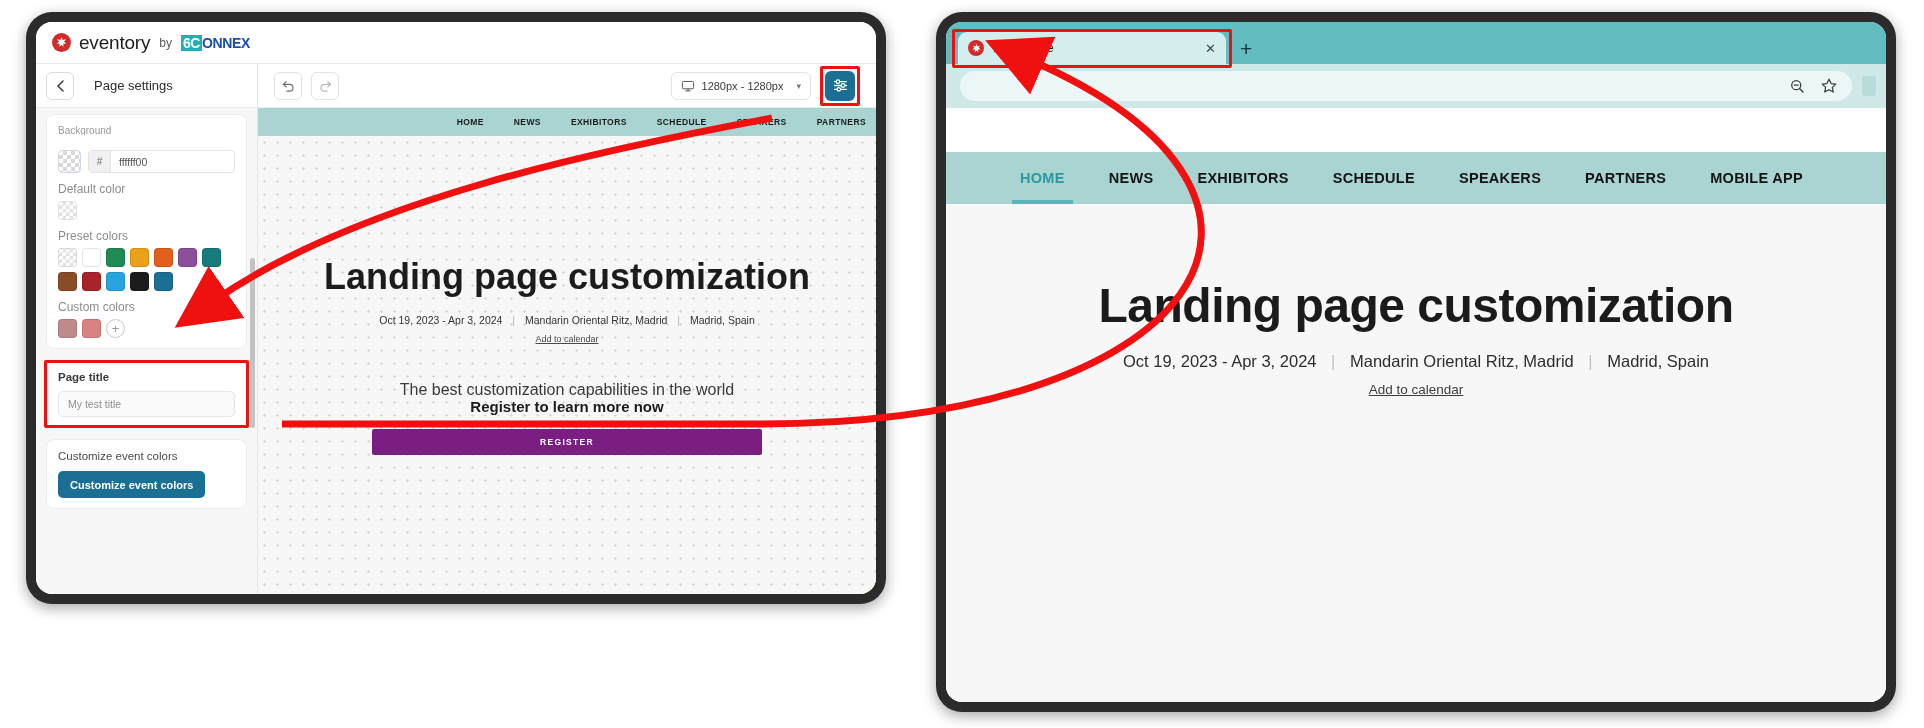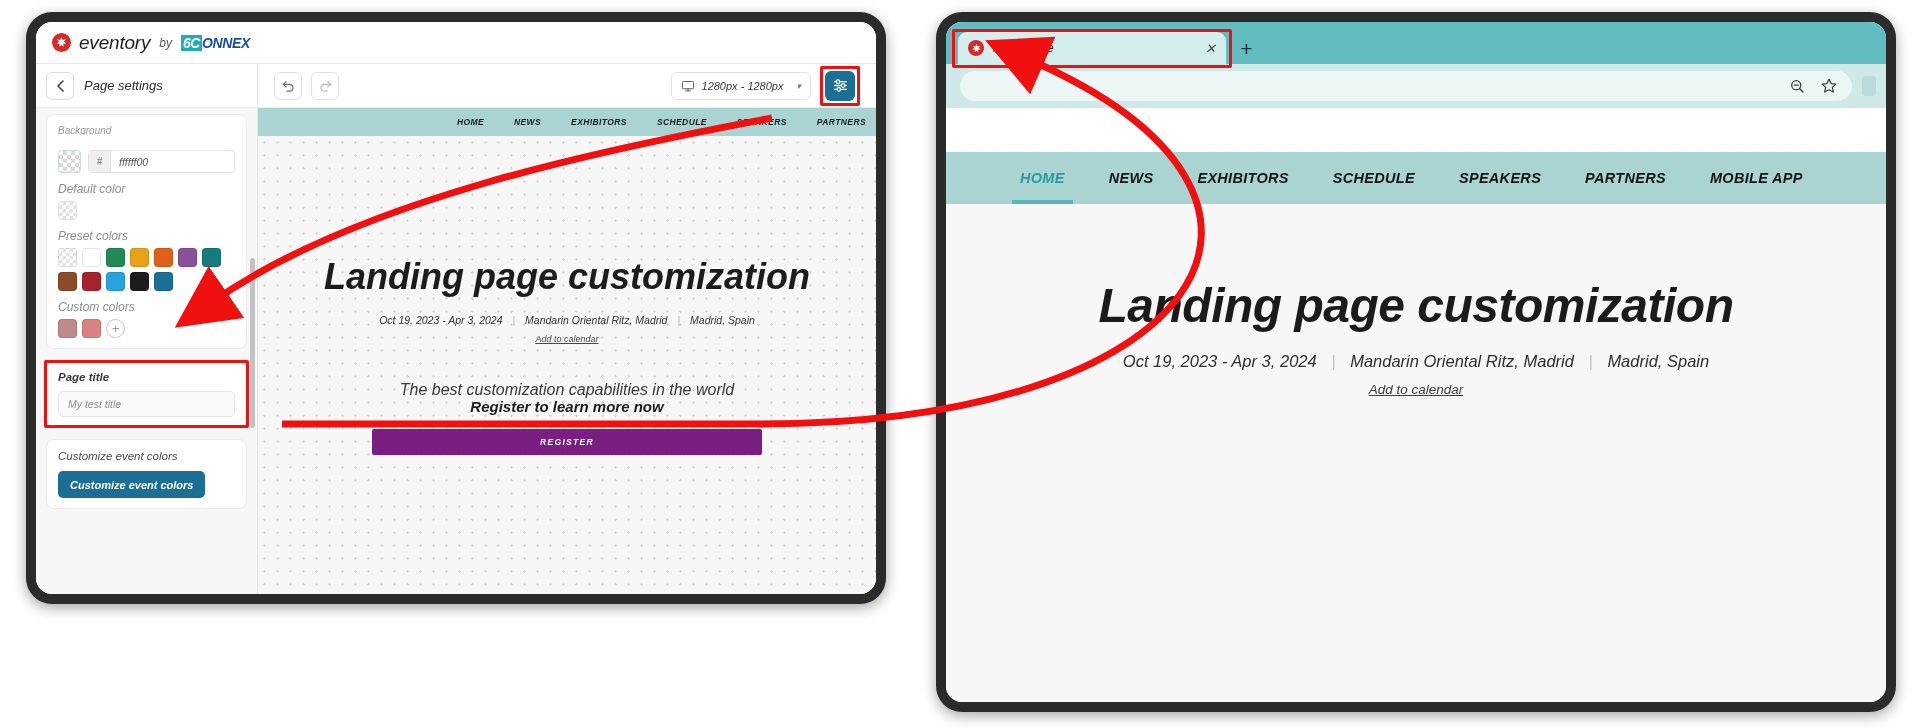--- a/index.html
+++ b/index.html
@@ -2,21 +2,21 @@
 <html><head>
 <meta charset="utf-8">
 <style>
   * { box-sizing: border-box; margin: 0; padding: 0; }
   html, body {
     width: 1924px; height: 728px;
     background: #ffffff;
     font-family: "Liberation Sans", sans-serif;
     overflow: hidden;
   }
-  .stage { position: relative; width: 1924px; height: 728px; background: #fff; font-style: italic; }
+  .stage { position: relative; width: 1924px; height: 728px; background: #fff; }
 
   
   .device {
     position: absolute;
     background: #2b2b2b;
     border-radius: 26px;
     padding: 10px;
     box-shadow: 0 4px 14px rgba(0,0,0,.35);
   }
   .device::after{
@@ -55,21 +55,21 @@
   .ev-brand .b2{color:#1b4ea8;font-weight:700;font-size:14px;letter-spacing:-0.3px;line-height:14px;}
 
   .ev-body { display:flex; height: calc(100% - 42px); }
 
   .ev-sidebar{
     width: 222px; flex:0 0 222px; background:#f7f7f7;
     border-right:1px solid #e4e4e4; position:relative; overflow:hidden;
   }
   .side-top{
     height:44px;background:#fff;border-bottom:1px solid #eaeaea;
-    display:flex;align-items:center;gap:10px;padding:0 10px;
+    display:flex;align-items:center;gap:20px;padding:0 10px;
   }
   .back-btn{
     width:28px;height:28px;border:1px solid #dcdcdc;border-radius:6px;background:#fff;
     display:flex;align-items:center;justify-content:center;color:#444;font-size:13px;
   }
   .side-title{font-size:13px;color:#2c2c2c;font-weight:400;}
 
   .side-scroll{padding:6px 10px 10px 10px;position:relative;height:calc(100% - 44px);}
   .card{
     background:#fff;border:1px solid #ededed;border-radius:8px;

